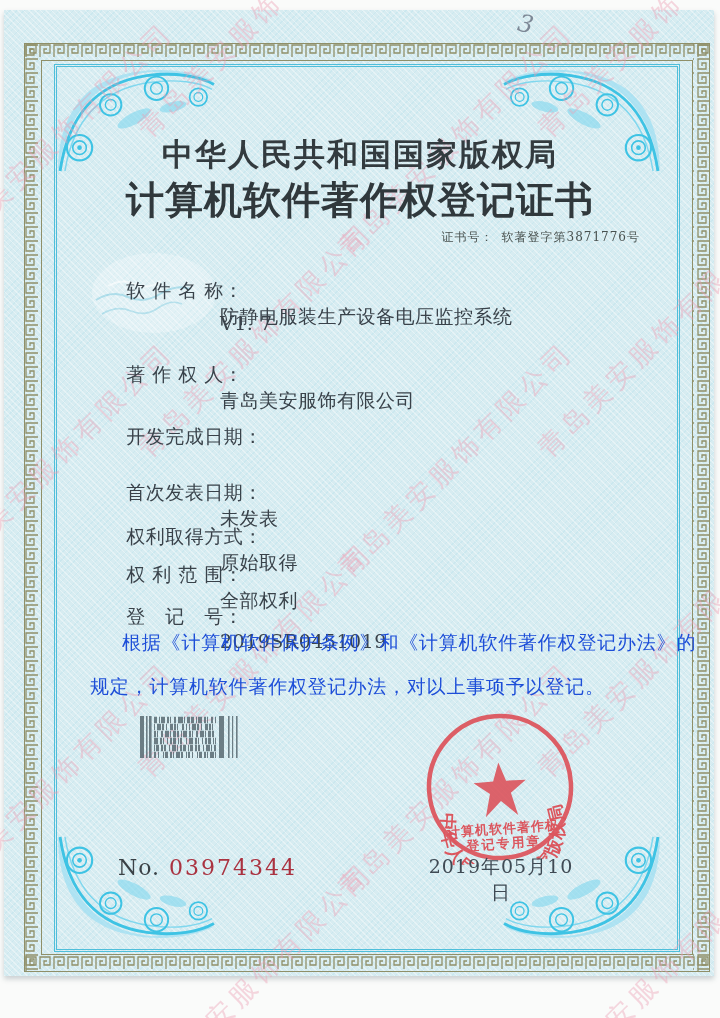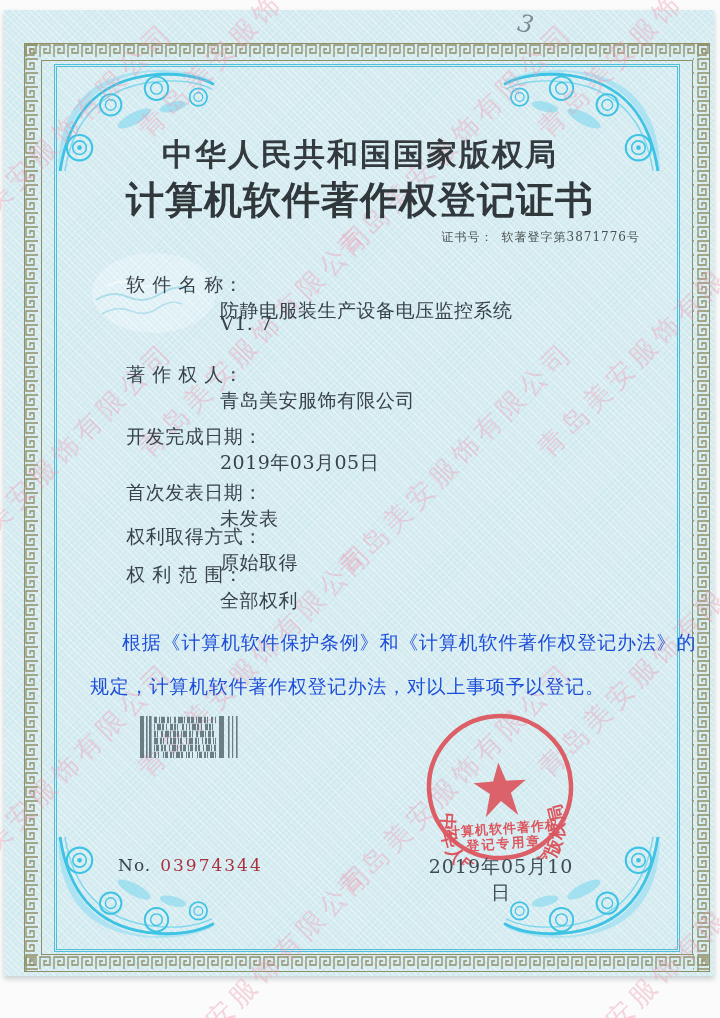--- a/index.html
+++ b/index.html
@@ -51,21 +51,21 @@
   .certno{
     position:absolute;right:80px;top:229px;font-size:12px;color:#48514f;letter-spacing:1px;
   }
   .certno span{white-space:pre;}
   .row{position:absolute;left:90px;font-size:19px;white-space:pre;}
   .row .lab{display:inline-block;min-width:124px;letter-spacing:.5px;color:#39424a;}
   .row .val{position:absolute;left:130px;white-space:pre;letter-spacing:.5px;color:#39424a;}
   .stmt{position:absolute;font-size:19px;letter-spacing:.8px;color:#1d4ed8;white-space:pre;}
   .stmt.l1{left:122px;top:630px;}
   .stmt.l2{left:90px;top:674px;}
-  .serial{position:absolute;left:118px;top:855px;font-size:17px;letter-spacing:1px;color:#3a4146;}
+  .serial{position:absolute;left:118px;top:855px;font-size:22px;letter-spacing:1px;color:#3a4146;}
   .serial .num{color:#aa3240;margin-left:9px;letter-spacing:2px;}
   .barcode{position:absolute;left:140px;top:716px;z-index:3;opacity:.88;}
   .seal{position:absolute;left:425px;top:712px;z-index:3;opacity:.92;transform:rotate(-4deg);}
   .seal-date{
     position:absolute;left:428px;top:854px;width:146px;text-align:center;z-index:3;
     font-size:19px;letter-spacing:1px;color:#3f4a54;
   }
   .hand-mark{
     position:absolute;left:518px;top:10px;z-index:4;
     font-size:24px;color:#7d8896;transform:rotate(12deg);font-style:italic;
@@ -190,53 +190,56 @@
 
   <div class="content">
 
     <h1 class="authority">中华人民共和国国家版权局</h1>
     <h2 class="cert-title">计算机软件著作权登记证书</h2>
 
     <div class="certno">
       <span>证书号：</span><span style="margin-left:8px">软著登字第3871776号</span>
     </div>
 
-    <div class="row" style="top:250px">
+    <div class="row" style="top:256px">
       <span class="lab">软 件 名 称：</span>
       <span class="val">防静电服装生产设备电压监控系统</span>
     </div>
     <div class="row" style="top:290px">
       <span class="val">V1. 7</span>
     </div>
 
     <div class="row" style="top:340px">
       <span class="lab">著 作 权 人：</span>
       <span class="val">青岛美安服饰有限公司</span>
     </div>
 
     <div class="row" style="top:402px">
       <span class="lab">开发完成日期：</span>
-      <span class="val">2019年03月05日</span>
     </div>
 
     <div class="row" style="top:458px">
       <span class="lab">首次发表日期：</span>
       <span class="val">未发表</span>
     </div>
 
     <div class="row" style="top:540px">
       <span class="lab">权 利 范 围：</span>
       <span class="val">全部权利</span>
     </div>
 
     <div class="row" style="top:502px">
       <span class="lab">权利取得方式：</span>
       <span class="val">原始取得</span>
     </div>
 
+    <div class="row" style="top:582px">
+      <span class="lab">登　记　号：</span>
+      <span class="val">2019SR0451019</span>
+    </div>
 
     <div class="stmt l1">根据《计算机软件保护条例》和《计算机软件著作权登记办法》的</div>
     <div class="stmt l2">规定，计算机软件著作权登记办法，对以上事项予以登记。</div>
 
     <svg class="barcode" width="104" height="42" viewBox="0 0 104 42">
       <g fill="#5d6e76">
         <rect x="0" y="0" width="4" height="42"></rect>
         <rect x="6" y="0" width="1.6" height="42"></rect>
         <rect x="9" y="0" width="2.6" height="42"></rect>
       </g>

